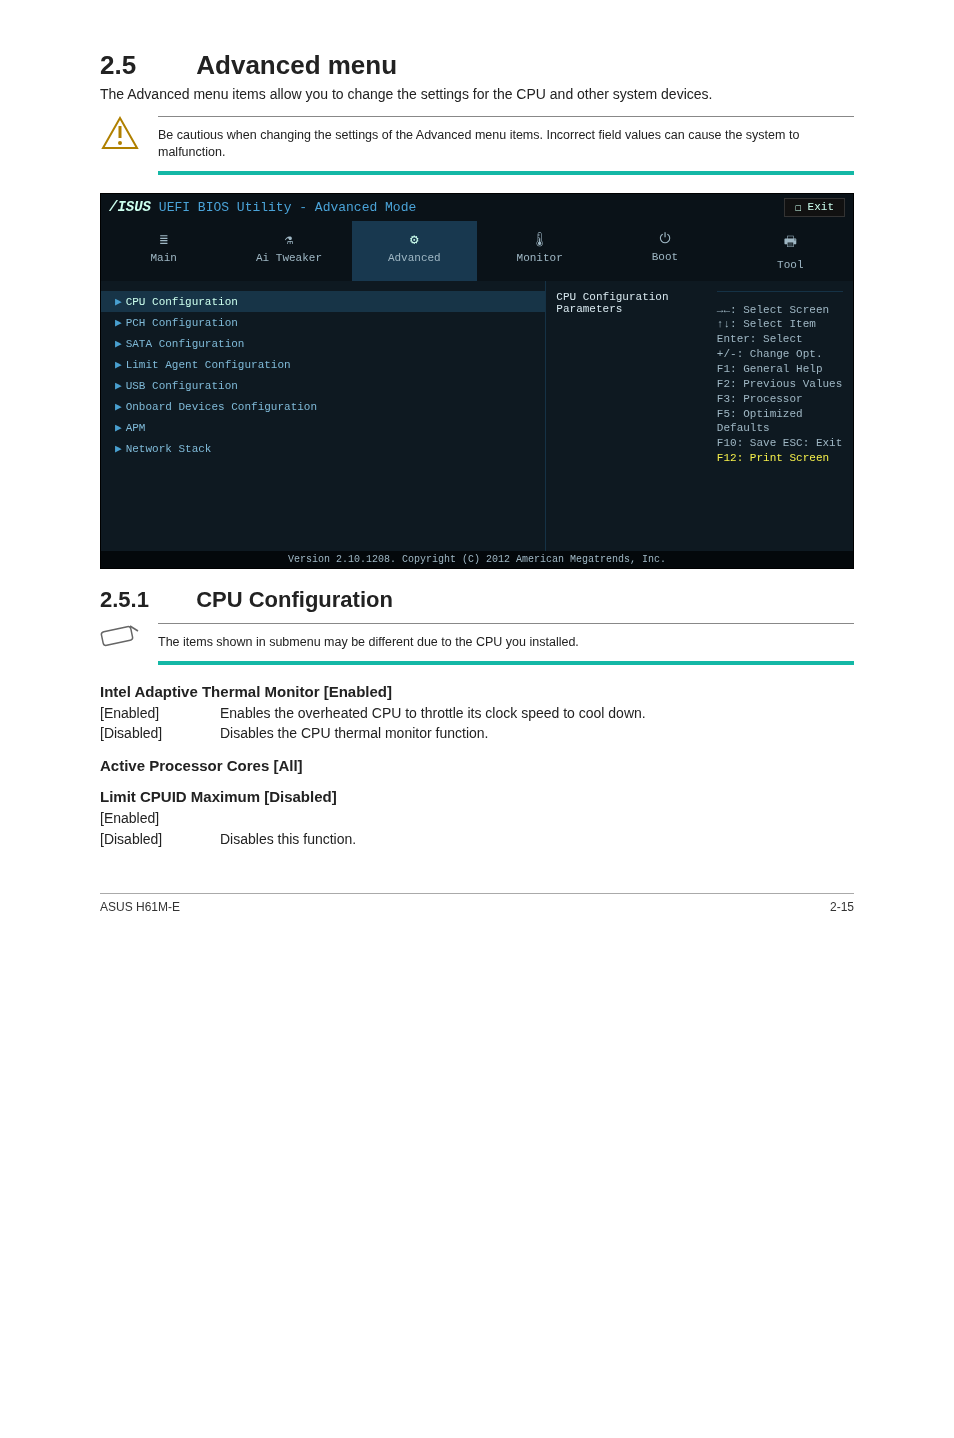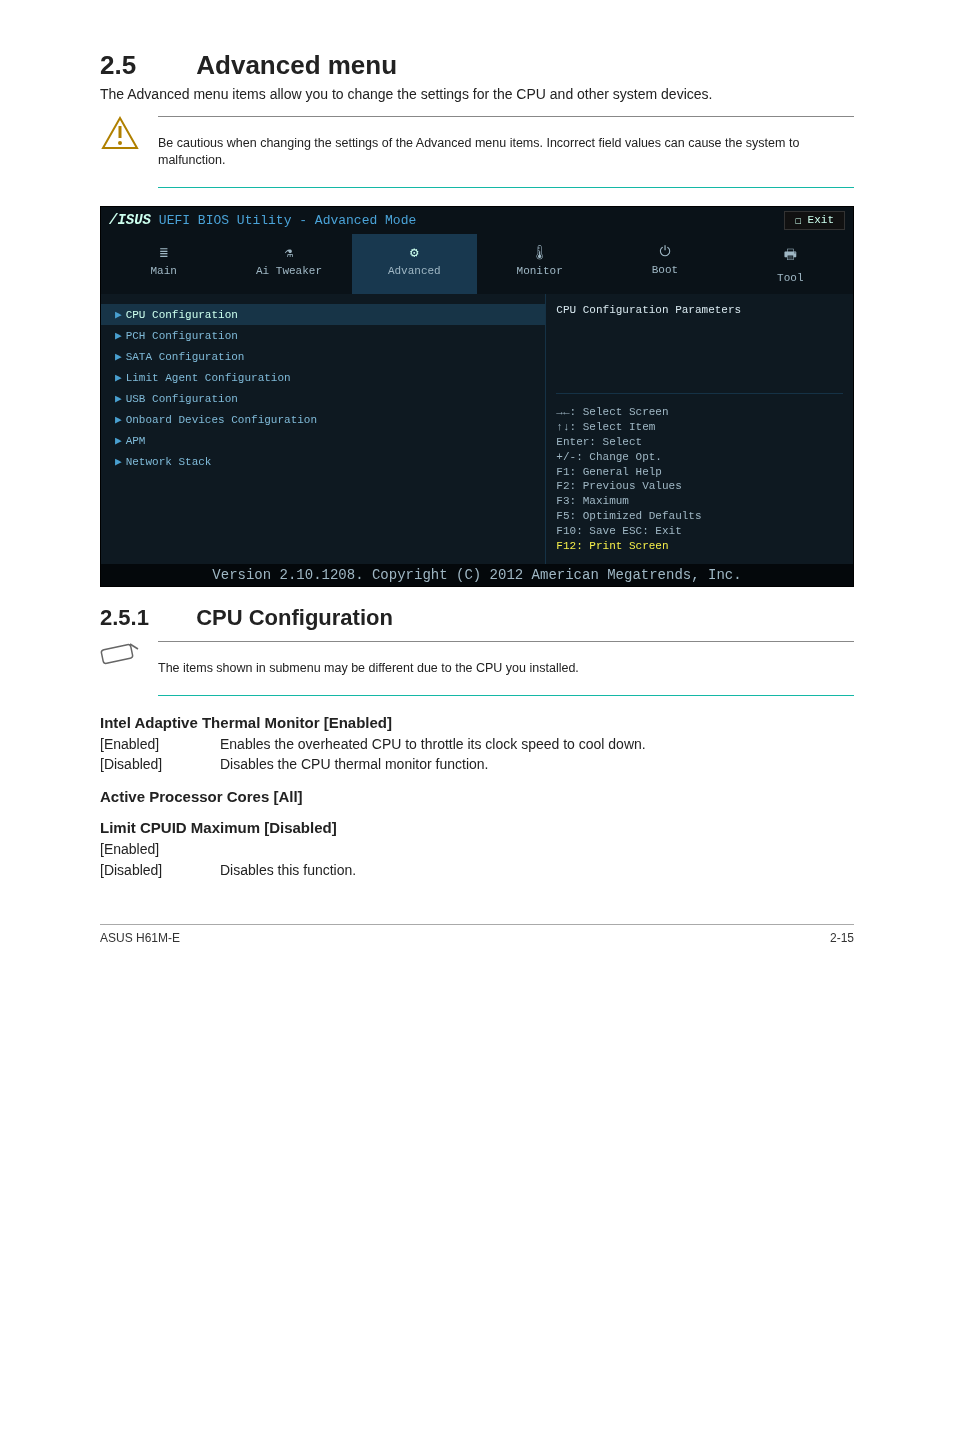--- a/index.html
+++ b/index.html
@@ -21,21 +21,21 @@
   h1.section-title .num { display:inline-block; width:90px; }
   h2.subsection-title {
     font-size: 22px;
     font-weight: bold;
     margin: 16px 0 6px 0;
   }
   h2.subsection-title .num { display:inline-block; width:90px; }
   p.body-text { font-size:14px; line-height:1.35; margin:4px 0 12px 0; }
   .note-row { display:flex; align-items:flex-start; gap:18px; margin:10px 0 18px 0; }
   .note-icon { flex:0 0 40px; display:flex; align-items:center; justify-content:center; }
-  .note-text-wrap { flex:1; border-top:1px solid #888; border-bottom:1px solid #14b8a6; padding:18px 0; font-size:12.5px; line-height:1.35; }
+  .note-text-wrap { flex:1; border-top:1px solid #888; border-bottom:4px solid #14b8a6; padding:10px 0; font-size:12.5px; line-height:1.35; }
   .setting-title { font-weight:bold; font-size:15px; margin:14px 0 4px 0; }
   .opt-row { display:flex; font-size:14px; margin:2px 0; line-height:1.35; }
   .opt-key { flex:0 0 120px; }
   .footer-line { border-top:1px solid #aaa; margin-top:44px; padding-top:6px; display:flex; justify-content:space-between; font-size:12px; color:#333; }
 
   
   .bios {
     width:752px; margin:0 auto 18px auto;
     background:#0e1921; color:#cfe; font-family:"Courier New",monospace;
     font-size:11px;
@@ -50,25 +50,25 @@
   .bios-tabs { display:flex; background:#0a1218; }
   .bios-tab { flex:1; text-align:center; padding:10px 4px 10px 4px; color:#9fb7c4; }
   .bios-tab.active { background:#18384f; }
   .bios-tab .ticon { display:block; font-size:14px; margin-bottom:4px; color:#9fb7c4; }
   .bios-tab.active .ticon { color:#cfe; }
   .bios-body { display:flex; min-height:270px; }
   .bios-menu { flex:1.55; padding:10px 0; }
   .bios-item { padding:4px 14px; color:#7fbad8; white-space:nowrap; }
   .bios-item .chev { color:#49a0d0; margin-right:4px; }
   .bios-item.sel { background:#173447; color:#cfe; }
-  .bios-right { flex:1; border-left:1px solid #153246; padding:10px 10px; display:flex; flex-direction:column; justify-content:space-between; }
+  .bios-right { flex:1; border-left:1px solid #153246; padding:10px 10px; display:flex; flex-direction:row; justify-content:space-between; }
   .bios-help-top { color:#d8e8ef; }
   .bios-help-bottom { border-top:1px solid #153246; padding-top:11px; color:#9fb7c4; line-height:1.35; }
   .bios-help-bottom .hl { color:#f5ef4a; }
-  .bios-footer { background:#04080b; text-align:center; padding:3px 0; color:#9fb7c4; font-size:14px; }
+  .bios-footer { background:#04080b; text-align:center; padding:3px 0; color:#9fb7c4; font-size:10px; }
 </style>
 </head>
 <body>
 
 <div class="page">
 
   <h1 class="section-title">
     <span class="num">2.5</span>
     <span>Advanced menu</span>
   </h1>
@@ -137,21 +137,21 @@
       </div>
       <div class="bios-right">
         <div class="bios-help-top">CPU Configuration Parameters</div>
         <div class="bios-help-bottom">
           <div>→←: Select Screen</div>
           <div>↑↓: Select Item</div>
           <div>Enter: Select</div>
           <div>+/-: Change Opt.</div>
           <div>F1: General Help</div>
           <div>F2: Previous Values</div>
-          <div>F3: Maximum</div>
+          <div>F3: Processor</div>
           <div>F5: Optimized Defaults</div>
           <div>F10: Save  ESC: Exit</div>
           <div class="hl">F12: Print Screen</div>
         </div>
       </div>
     </div>
     <div class="bios-footer">Version 2.10.1208. Copyright (C) 2012 American Megatrends, Inc.</div>
   </div>
 
   <h2 class="subsection-title">

